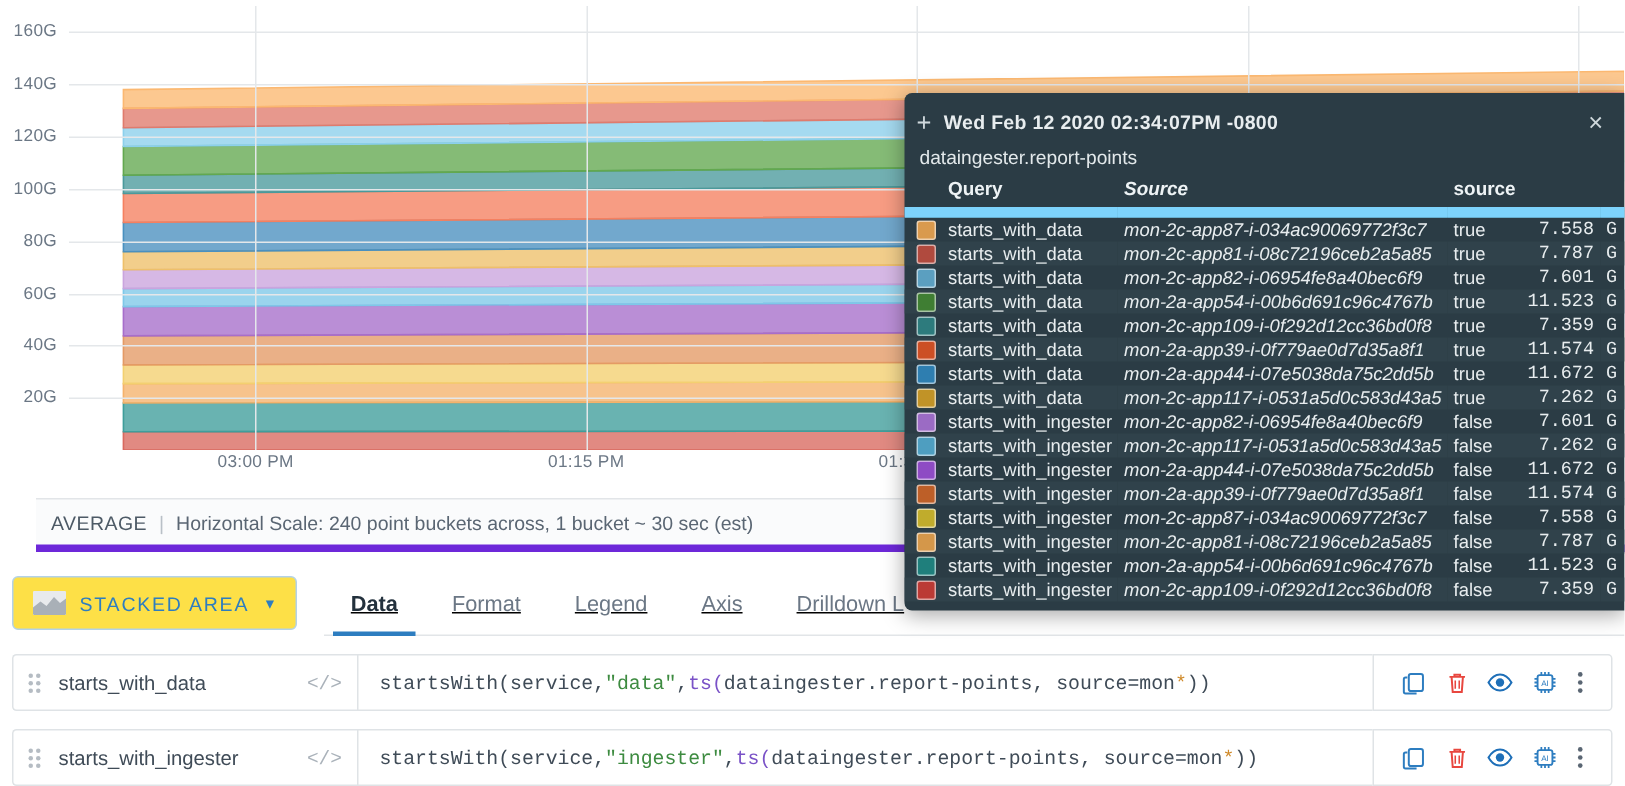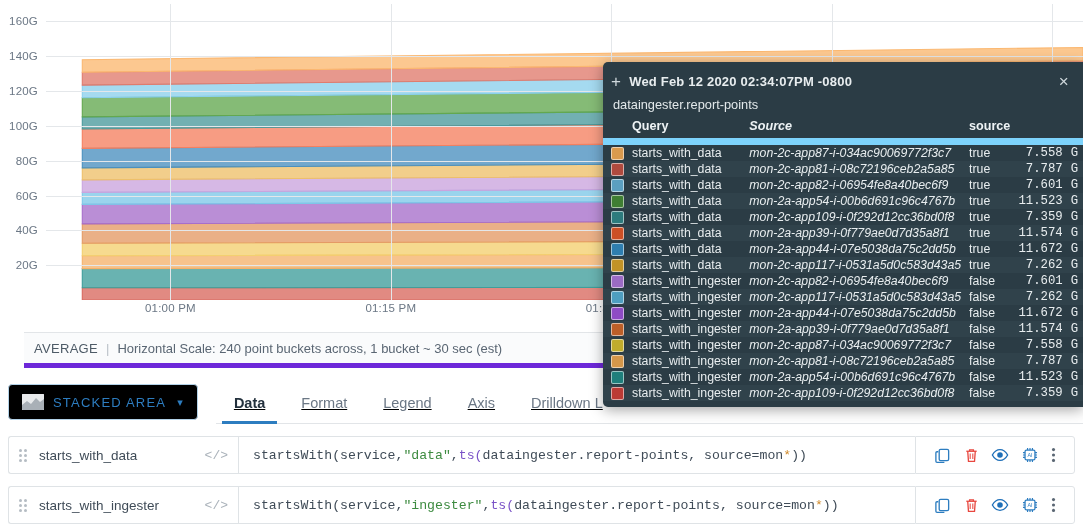--- a/index.html
+++ b/index.html
@@ -50,21 +50,21 @@
   .summary-bar .sep { margin: 0 8px; color: #b9c0c7; }
 
   
   .tabs-row {
     position: absolute; left: 0; top: 376px; width: 1083px; height: 52px;
     display: flex; align-items: center; padding-left: 8px;
   }
   .chart-type-btn {
     display: flex; align-items: center; gap: 9px;
     height: 36px; padding: 0 13px;
-    border: 1px solid #b3d2e8; border-radius: 4px; background: #000000;
+    border: 1px solid #b3d2e8; border-radius: 4px; background: #fde047;
     color: #2d7dc0; font-size: 13px; letter-spacing: 1.2px; cursor: pointer;
     margin-right: 18px; font-weight: 500;
   }
   .chart-type-icon {
     width: 22px; height: 16px; background: #e8eaec; position: relative; overflow: hidden;
     border-radius: 1px; flex: none;
   }
   .chevron { font-size: 11px; color: #2d7dc0; margin-left: 2px; }
   .tabs { display: flex; align-items: flex-end; height: 44px; flex: 1; position: relative; text-decoration: underline; }
   .tabs::after {
@@ -193,21 +193,21 @@
         <div class="gridline-h" style="top: 191.529px;"></div>
         <div class="gridline-h" style="top: 226.353px;"></div>
         <div class="gridline-h" style="top: 261.176px;"></div>
         <div class="gridline-v" style="left: 124.44px;"></div>
         <div class="gridline-v" style="left: 344.803px;"></div>
         <div class="gridline-v" style="left: 565.165px;"></div>
         <div class="gridline-v" style="left: 785.527px;"></div>
         <div class="gridline-v" style="left: 1005.89px;"></div>
       </div>
     <div class="x-axis" id="xAxis">
-        <div class="x-tick" style="left: 124.44px;">01:00 PM</div>
+        <div class="x-tick" style="left: 124.44px;">03:00 PM</div>
         <div class="x-tick" style="left: 344.803px;">01:15 PM</div>
         <div class="x-tick" style="left: 565.165px;">01:30 PM</div>
         <div class="x-tick" style="left: 785.527px;">01:45 PM</div>
         <div class="x-tick" style="left: 1005.89px;">02:00 PM</div>
       </div>
   </div>
 
   <div class="summary-bar">
     <span class="agg">AVERAGE</span>
     <span class="sep">|</span>

